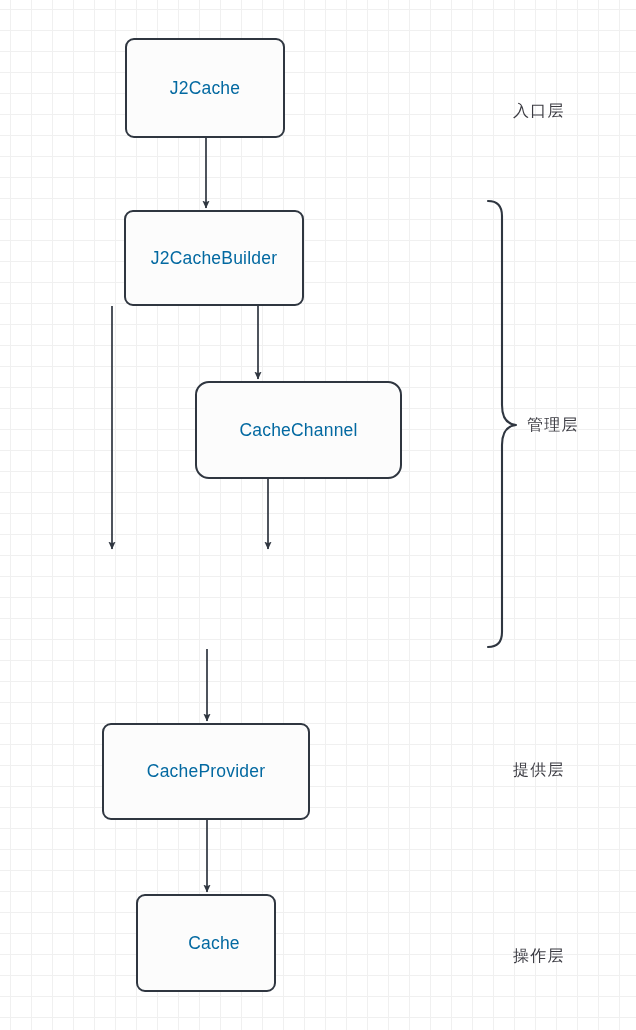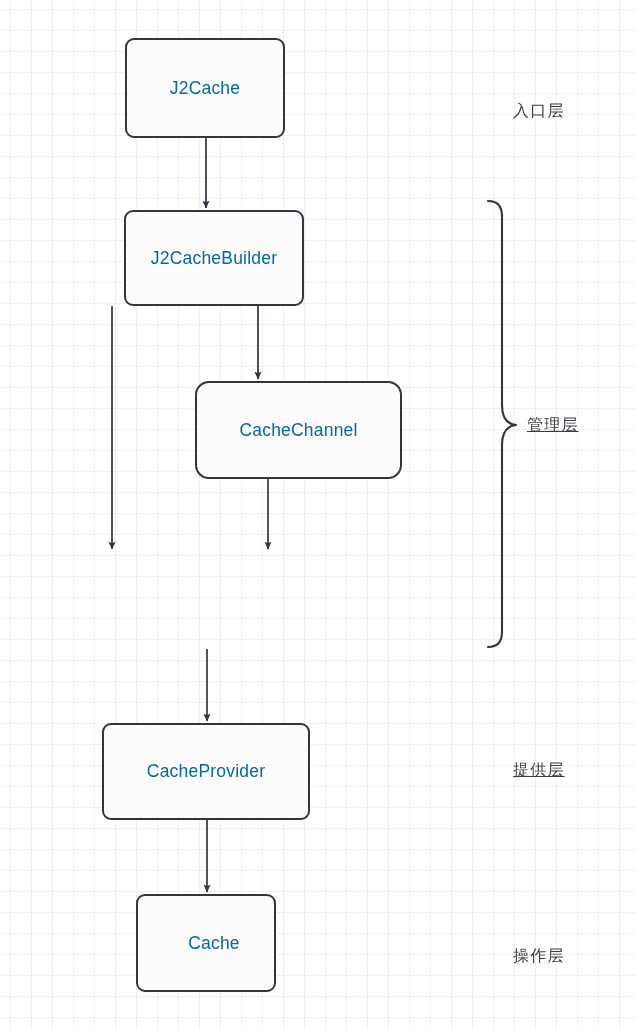--- a/index.html
+++ b/index.html
@@ -104,19 +104,19 @@
   <div class="node-box" style="left:102px; top:723px; width:208px; height:97px;">
     <span class="node-label">CacheProvider</span>
   </div>
 
   <div class="node-box" style="left:136px; top:894px; width:140px; height:98px;padding-left:16px;">
     <span class="node-label">Cache</span>
   </div>
 
   <div class="layer-label" style="left:513px; top:73px;margin-top:28px;">入口层</div>
 
-  <div class="layer-label" style="left:527px; top:415px;text-decoration:underline;">管理层</div>
+  <div class="layer-label" style="left:527px; top:415px;">管理层</div>
 
-  <div class="layer-label" style="left:513px; top:760px;text-decoration:underline;">提供层</div>
+  <div class="layer-label" style="left:513px; top:760px;">提供层</div>
 
   <div class="layer-label" style="left:513px; top:946px;">操作层</div>
 
 </div>
 
 </body></html>

